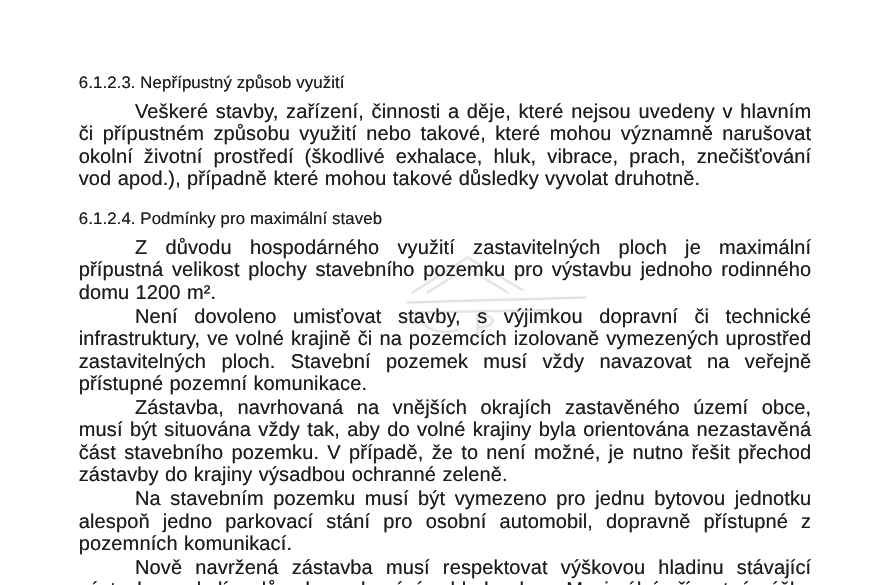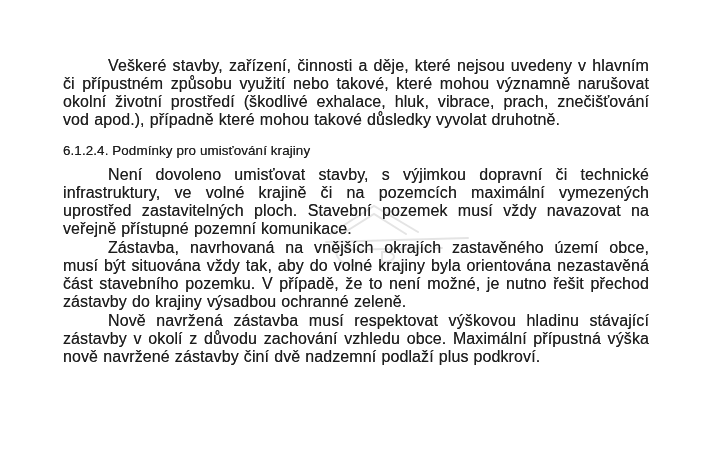--- a/index.html
+++ b/index.html
@@ -63,26 +63,29 @@
     <path d="M10 52 L120 50"></path>
     <path d="M14 52 C 14 66, 30 70, 44 66"></path>
     <path d="M60 54 L60 70"></path>
     <path d="M60 54 C 74 52, 78 64, 60 64"></path>
   </g>
 </svg>
 
 <div class="page">
 
   <section class="doc-section">
+    <h2 class="section-heading">6.1.2.3. Nepřípustný způsob využití</h2>
     <p class="doc-paragraph">Veškeré stavby, zařízení, činnosti a děje, které nejsou uvedeny v hlavním či přípustném způsobu využití nebo takové, které mohou významně narušovat okolní životní prostředí (škodlivé exhalace, hluk, vibrace, prach, znečišťování vod apod.), případně které mohou takové důsledky vyvolat druhotně.</p>
   </section>
 
   <section class="doc-section">
-    <h2 class="section-heading">6.1.2.4. Podmínky pro umisťování krajiny</h2>
-    <p class="doc-paragraph">Není dovoleno umisťovat stavby, s výjimkou dopravní či technické infrastruktury, ve volné krajině či na pozemcích maximální vymezených uprostřed zastavitelných ploch. Stavební pozemek musí vždy navazovat na veřejně přístupné pozemní komunikace.</p>
+    <h2 class="section-heading">6.1.2.4. Podmínky pro maximální staveb</h2>
+    <p class="doc-paragraph">Z důvodu hospodárného využití zastavitelných ploch je maximální přípustná velikost plochy stavebního pozemku pro výstavbu jednoho rodinného domu 1200 m².</p>
+    <p class="doc-paragraph">Není dovoleno umisťovat stavby, s výjimkou dopravní či technické infrastruktury, ve volné krajině či na pozemcích izolovaně vymezených uprostřed zastavitelných ploch. Stavební pozemek musí vždy navazovat na veřejně přístupné pozemní komunikace.</p>
     <p class="doc-paragraph">Zástavba, navrhovaná na vnějších okrajích zastavěného území obce, musí být situována vždy tak, aby do volné krajiny byla orientována nezastavěná část stavebního pozemku. V případě, že to není možné, je nutno řešit přechod zástavby do krajiny výsadbou ochranné zeleně.</p>
+    <p class="doc-paragraph">Na stavebním pozemku musí být vymezeno pro jednu bytovou jednotku alespoň jedno parkovací stání pro osobní automobil, dopravně přístupné z pozemních komunikací.</p>
   </section>
 
   <section class="doc-section">
     <p class="doc-paragraph">Nově navržená zástavba musí respektovat výškovou hladinu stávající zástavby v okolí z důvodu zachování vzhledu obce. Maximální přípustná výška nově navržené zástavby činí dvě nadzemní podlaží plus podkroví.</p>
   </section>
 
 </div>
 
 </body></html>

